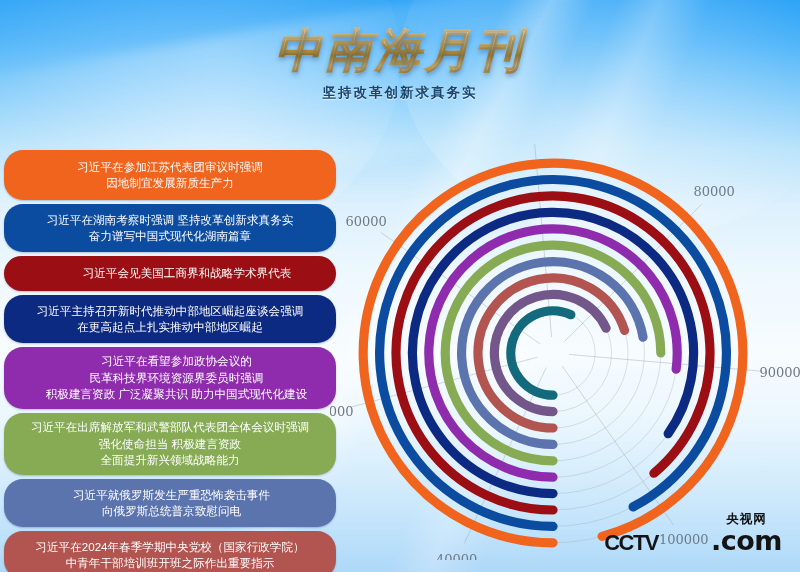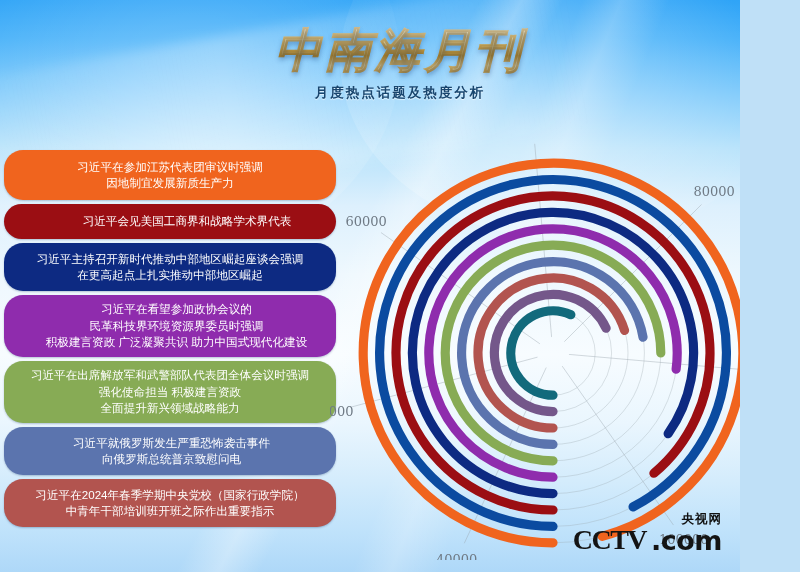--- a/index.html
+++ b/index.html
@@ -2,21 +2,21 @@
 <html><head>
 <meta charset="utf-8">
 <style>
   html,body{margin:0;padding:0;}
   body{
     width:800px;height:572px;overflow:hidden;
     font-family:"Liberation Sans","DejaVu Sans",sans-serif;
     background:#bfe0f7;
   }
   #page{
-    position:relative;width:740px;height:572px;overflow:hidden;
+    position:relative;width:800px;height:572px;overflow:hidden;
     background:
       linear-gradient(118deg, rgba(255,255,255,0.00) 46%, rgba(255,255,255,0.30) 50%, rgba(255,255,255,0.00) 54%),
       linear-gradient(112deg, rgba(255,255,255,0.00) 60%, rgba(255,255,255,0.22) 64%, rgba(255,255,255,0.00) 69%),
       linear-gradient(180deg,
         #2fa4f7 0%,
         #49b2f9 7%,
         #7cc9fb 16%,
         #b6e2fb 26%,
         #ddf0fd 36%,
         #eef8fe 48%,
@@ -71,48 +71,52 @@
   #chart{position:absolute;left:330px;top:140px;width:470px;height:420px;}
   #chart svg{display:block;}
   .tick-label{
     font-family:"DejaVu Serif","Liberation Serif",serif;
     font-size:13px;fill:#6f7a85;
   }
 
   
   #logo{position:absolute;right:18px;bottom:18px;display:flex;align-items:flex-end;gap:5px;}
   #logo .cctv{
-    font-family:Liberation Serif, serif;
-    font-weight:800;font-size:28px;color:#141414;letter-spacing:-1.5px;
+    font-family:Liberation Sans, sans-serif;
+    font-weight:800;font-size:22px;color:#141414;letter-spacing:-1.5px;
     line-height:1;
   }
-  #logo .right{display:flex;flex-direction:column;align-items:flex-end;line-height:1;}
+  #logo .right{display:flex;flex-direction:column;align-items:center;line-height:1;margin-left:48px;}
   #logo .cn{font-size:12.5px;color:#111;font-weight:700;letter-spacing:1px;margin-bottom:2px;}
   #logo .com{font-family:"DejaVu Sans",sans-serif;font-weight:800;font-size:27px;color:#141414;line-height:1;letter-spacing:-.5px;}
 </style>
 </head>
 <body>
 
 <div id="page">
 
   <div class="swoosh sw1"></div>
   <div class="swoosh sw2"></div>
   <div class="swoosh sw3"></div>
 
   <div id="header">
     <div class="title-wrap">
       <div id="main-title">中南海月刊</div>
     </div>
-    <div id="subtitle">月度热点话题及热度分析</div>
+    <div id="subtitle">坚持改革创新求真务实</div>
   </div>
 
   <div id="labels">
       <div class="label-box" style="background: rgb(240, 100, 30); min-height: 40px;">
         <span>习近平在参加江苏代表团审议时强调
 因地制宜发展新质生产力</span>
+      </div>
+      <div class="label-box" style="background: rgb(11, 75, 160); min-height: 38px;">
+        <span>习近平在湖南考察时强调 坚持改革创新求真务实
+奋力谱写中国式现代化湖南篇章</span>
       </div>
       <div class="label-box" style="background: rgb(155, 14, 19); min-height: 25px; padding-left: 44px;">
         <span>习近平会见美国工商界和战略学术界代表</span>
       </div>
       <div class="label-box" style="background: rgb(13, 42, 130); min-height: 38px;">
         <span>习近平主持召开新时代推动中部地区崛起座谈会强调
 在更高起点上扎实推动中部地区崛起</span>
       </div>
       <div class="label-box" style="background: rgb(143, 44, 173); min-height: 52px; padding-left: 23px;">
         <span>习近平在看望参加政协会议的

